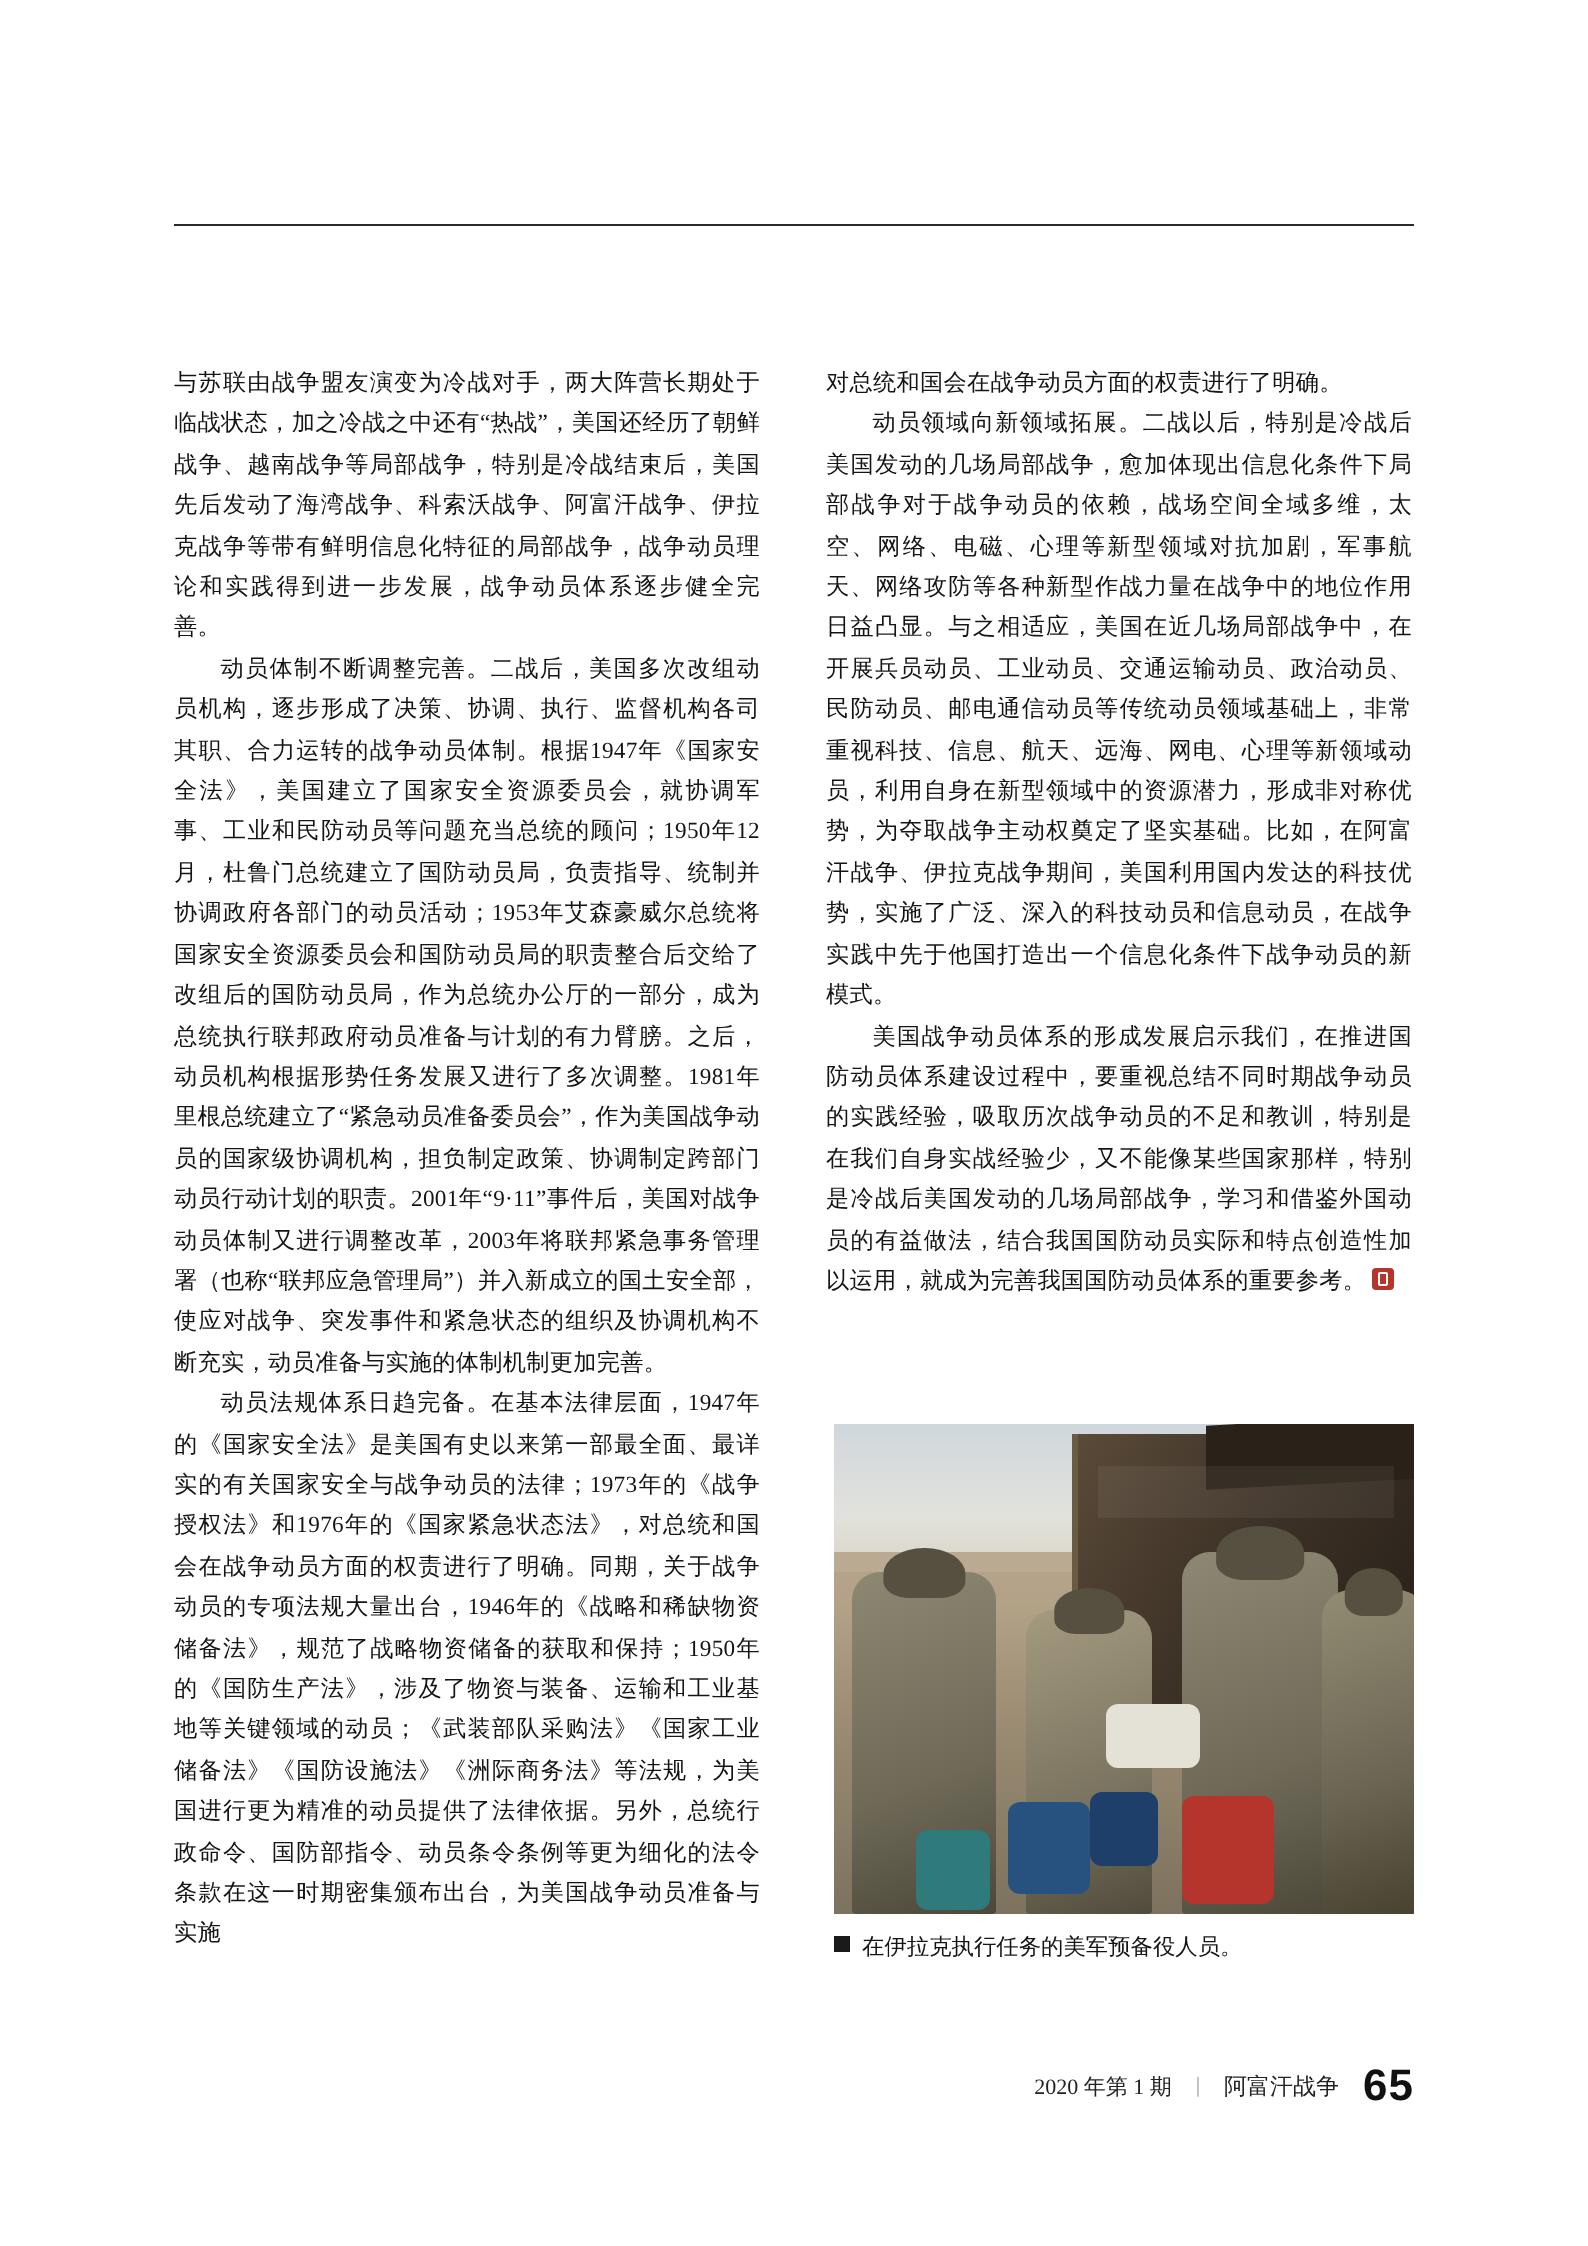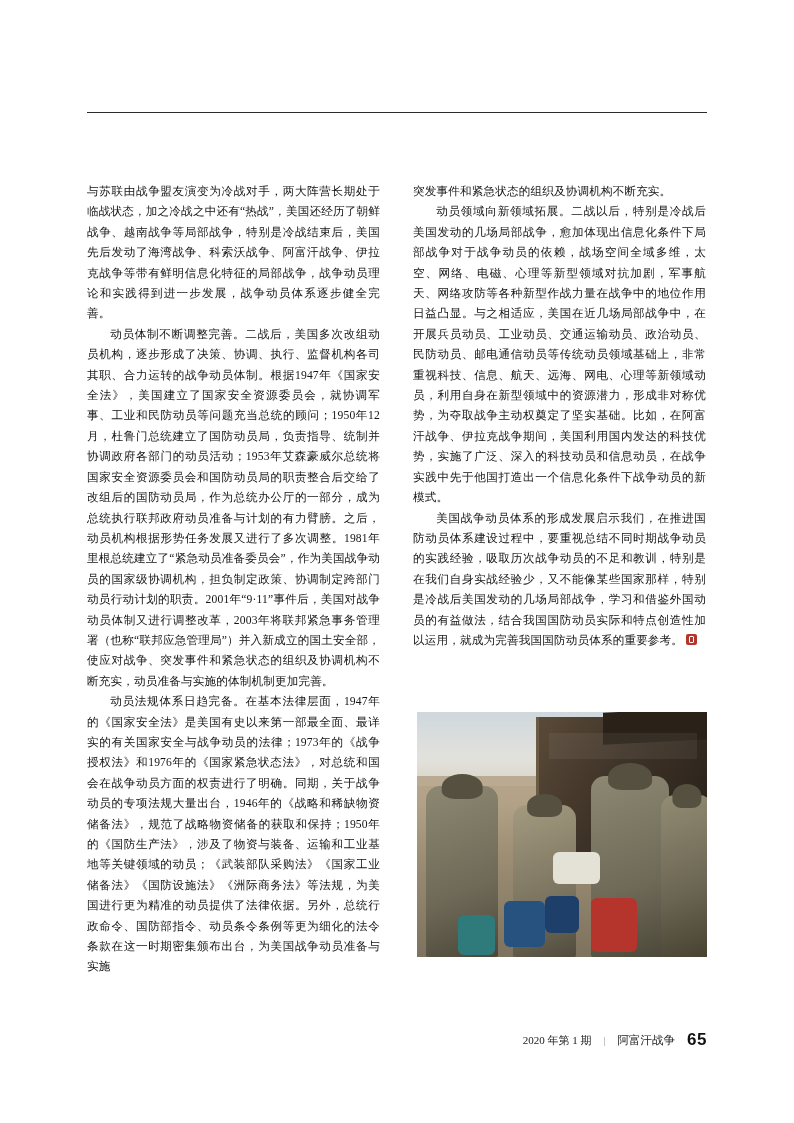--- a/index.html
+++ b/index.html
@@ -161,21 +161,21 @@
     color: #222;
   }
   .footer .sep {
     color: #999;
   }
   .footer .mag {
     font-size: 11.5px;
   }
   .footer .pageno {
     font-family: "Liberation Sans", sans-serif;
-    font-size: 17px;
+    font-size: 22px;
     font-weight: bold;
     color: #111;
     letter-spacing: 0.5px;
   }
   .endmark {
     display: inline-block;
     width: 11px;
     height: 11px;
     background: #b5342c;
     border-radius: 2px;
@@ -202,21 +202,21 @@
 
   <div class="columns">
 
     <div class="col">
       <p>与苏联由战争盟友演变为冷战对手，两大阵营长期处于临战状态，加之冷战之中还有“热战”，美国还经历了朝鲜战争、越南战争等局部战争，特别是冷战结束后，美国先后发动了海湾战争、科索沃战争、阿富汗战争、伊拉克战争等带有鲜明信息化特征的局部战争，战争动员理论和实践得到进一步发展，战争动员体系逐步健全完善。</p>
       <p class="indent">动员体制不断调整完善。二战后，美国多次改组动员机构，逐步形成了决策、协调、执行、监督机构各司其职、合力运转的战争动员体制。根据1947年《国家安全法》，美国建立了国家安全资源委员会，就协调军事、工业和民防动员等问题充当总统的顾问；1950年12月，杜鲁门总统建立了国防动员局，负责指导、统制并协调政府各部门的动员活动；1953年艾森豪威尔总统将国家安全资源委员会和国防动员局的职责整合后交给了改组后的国防动员局，作为总统办公厅的一部分，成为总统执行联邦政府动员准备与计划的有力臂膀。之后，动员机构根据形势任务发展又进行了多次调整。1981年里根总统建立了“紧急动员准备委员会”，作为美国战争动员的国家级协调机构，担负制定政策、协调制定跨部门动员行动计划的职责。2001年“9·11”事件后，美国对战争动员体制又进行调整改革，2003年将联邦紧急事务管理署（也称“联邦应急管理局”）并入新成立的国土安全部，使应对战争、突发事件和紧急状态的组织及协调机构不断充实，动员准备与实施的体制机制更加完善。</p>
       <p class="indent">动员法规体系日趋完备。在基本法律层面，1947年的《国家安全法》是美国有史以来第一部最全面、最详实的有关国家安全与战争动员的法律；1973年的《战争授权法》和1976年的《国家紧急状态法》，对总统和国会在战争动员方面的权责进行了明确。同期，关于战争动员的专项法规大量出台，1946年的《战略和稀缺物资储备法》，规范了战略物资储备的获取和保持；1950年的《国防生产法》，涉及了物资与装备、运输和工业基地等关键领域的动员；《武装部队采购法》《国家工业储备法》《国防设施法》《洲际商务法》等法规，为美国进行更为精准的动员提供了法律依据。另外，总统行政命令、国防部指令、动员条令条例等更为细化的法令条款在这一时期密集颁布出台，为美国战争动员准备与实施</p>
     </div>
 
     <div class="col">
-      <p>突发事件和紧急状态的组织及协调机构不断充实。</p>
+      <p>对总统和国会在战争动员方面的权责进行了明确。</p>
       <p class="indent">动员领域向新领域拓展。二战以后，特别是冷战后美国发动的几场局部战争，愈加体现出信息化条件下局部战争对于战争动员的依赖，战场空间全域多维，太空、网络、电磁、心理等新型领域对抗加剧，军事航天、网络攻防等各种新型作战力量在战争中的地位作用日益凸显。与之相适应，美国在近几场局部战争中，在开展兵员动员、工业动员、交通运输动员、政治动员、民防动员、邮电通信动员等传统动员领域基础上，非常重视科技、信息、航天、远海、网电、心理等新领域动员，利用自身在新型领域中的资源潜力，形成非对称优势，为夺取战争主动权奠定了坚实基础。比如，在阿富汗战争、伊拉克战争期间，美国利用国内发达的科技优势，实施了广泛、深入的科技动员和信息动员，在战争实践中先于他国打造出一个信息化条件下战争动员的新模式。</p>
       <p class="indent"><span>美国战争动员体系的形成发展启示我们，在推进国防动员体系建设过程中，要重视总结不同时期战争动员的实践经验，吸取历次战争动员的不足和教训，特别是在我们自身实战经验少，又不能像某些国家那样，特别是冷战后美国发动的几场局部战争，学习和借鉴外国动员的有益做法，结合我国国防动员实际和特点创造性加以运用，就成为完善我国国防动员体系的重要参考。</span><span class="endmark"></span></p>
     </div>
 
   </div>
 
   <div class="figure">
     <div class="photo">
       <div class="sky"></div>
       <div class="ground"></div>
@@ -235,20 +235,24 @@
         </div>
       <div class="soldier s4">
           <div class="helmet"></div>
         </div>
       <div class="pack pack-white"></div>
       <div class="pack pack-navy"></div>
       <div class="pack pack-blue"></div>
       <div class="pack pack-teal"></div>
       <div class="pack pack-red"></div>
     </div>
+    <div class="caption">
+      <span class="marker"></span>
+      <span>在伊拉克执行任务的美军预备役人员。</span>
+    </div>
   </div>
 
   <div class="footer">
     <span>2020 年第 1 期</span>
     <span class="sep">|</span>
     <span class="mag">阿富汗战争</span>
     <span class="pageno">65</span>
   </div>
 
 </div>

